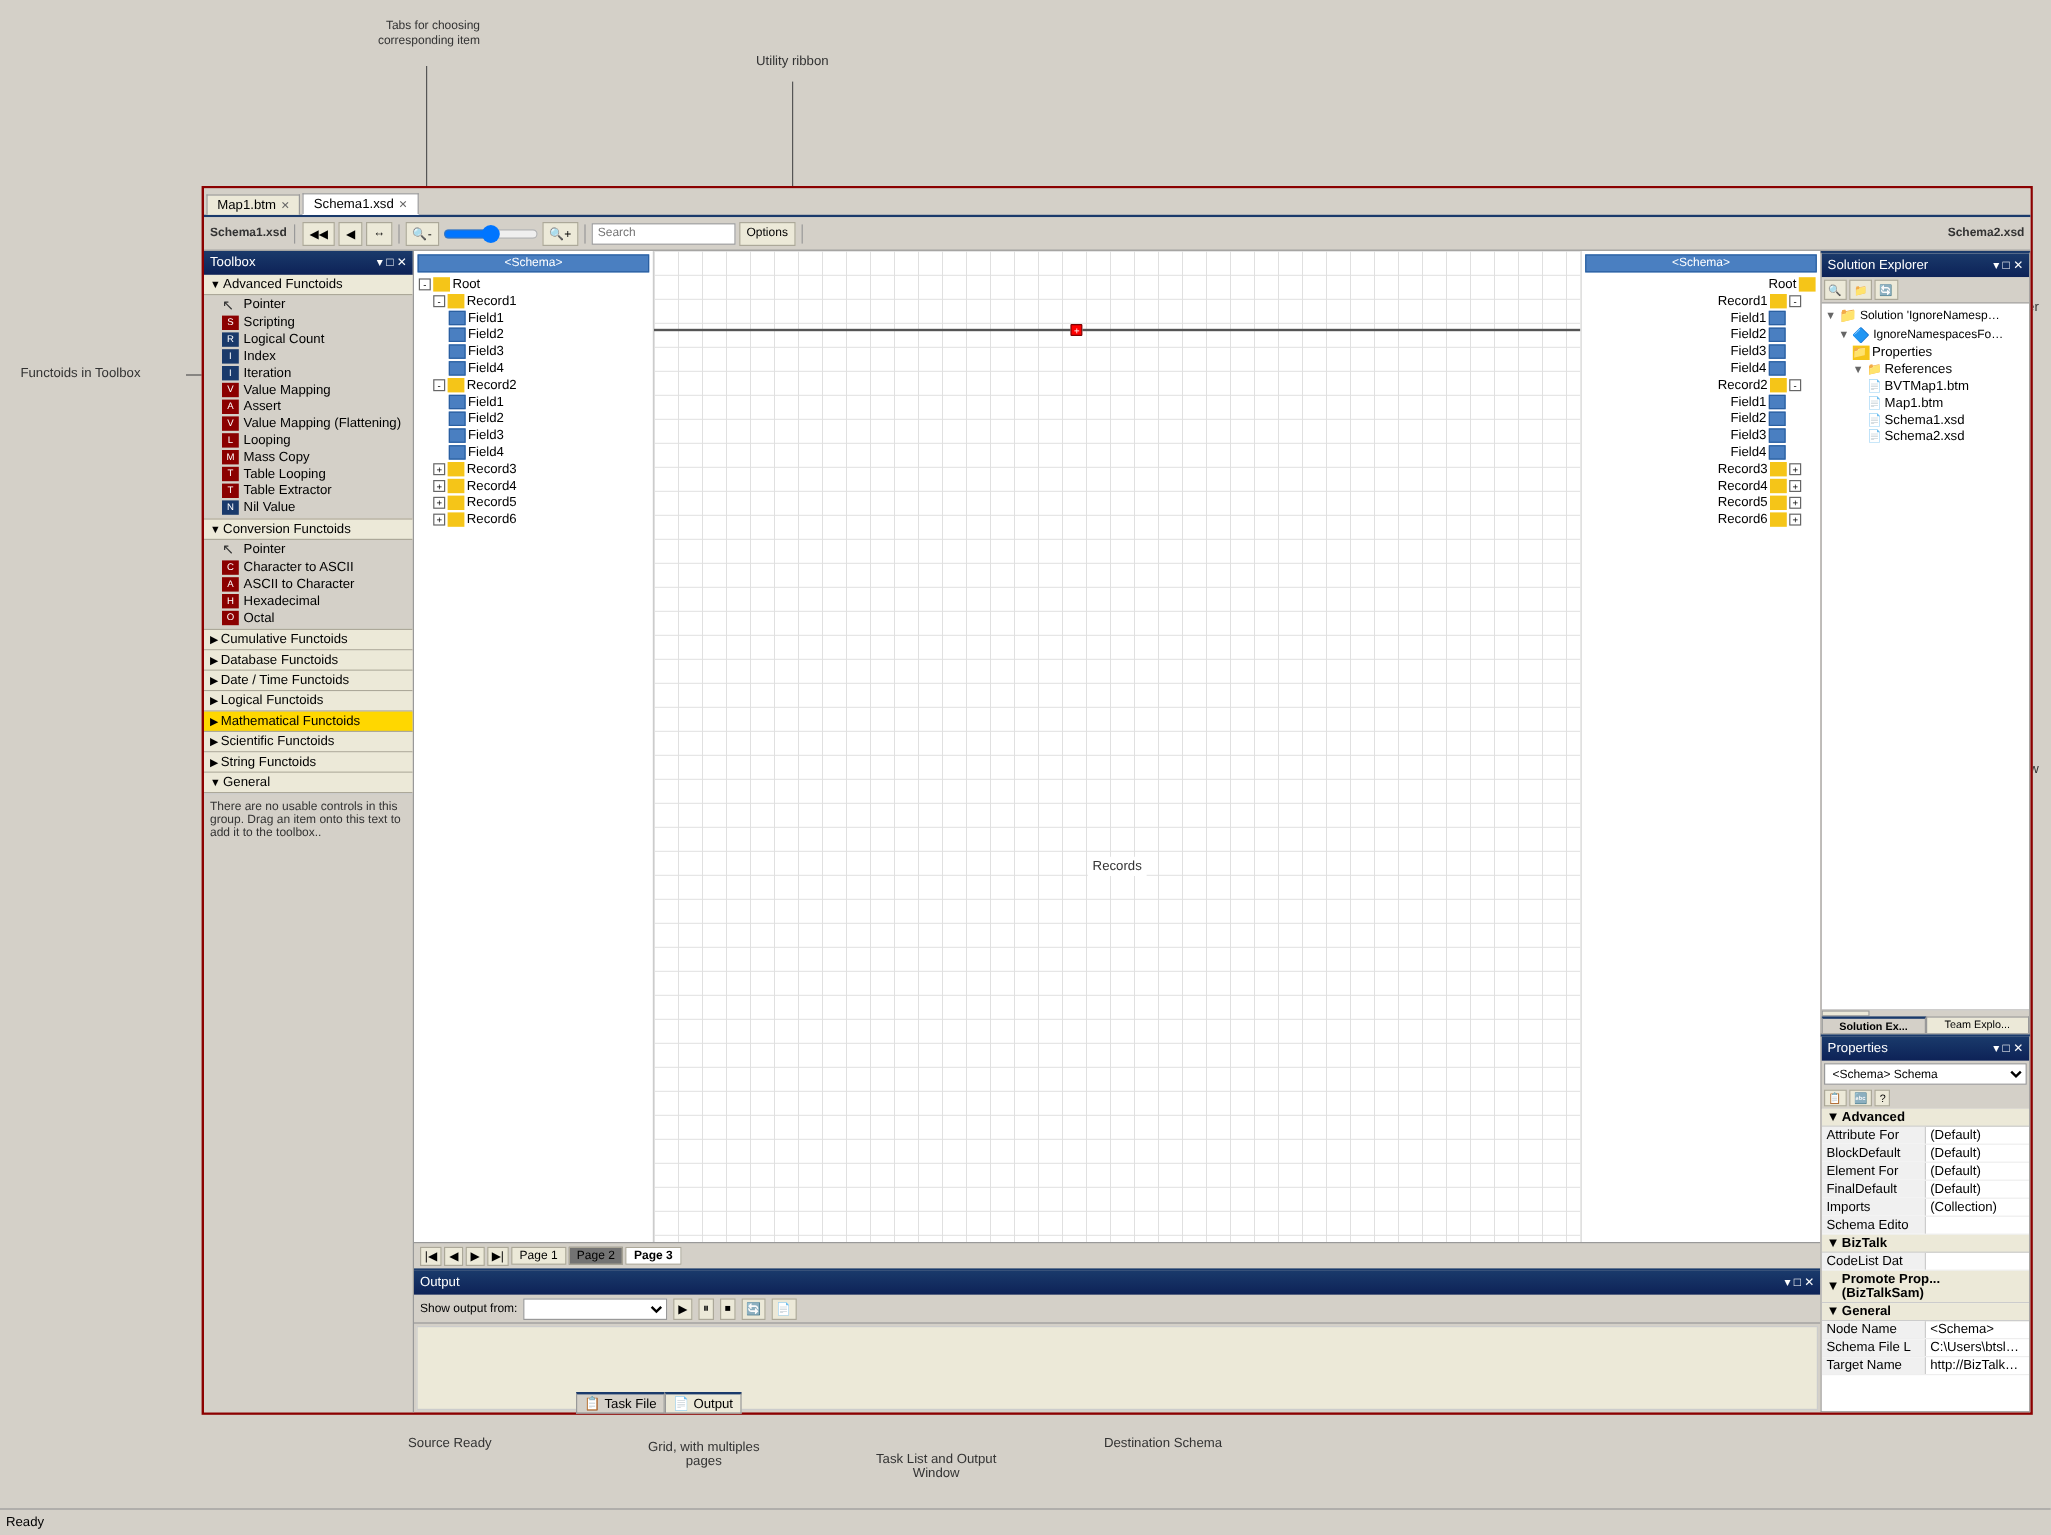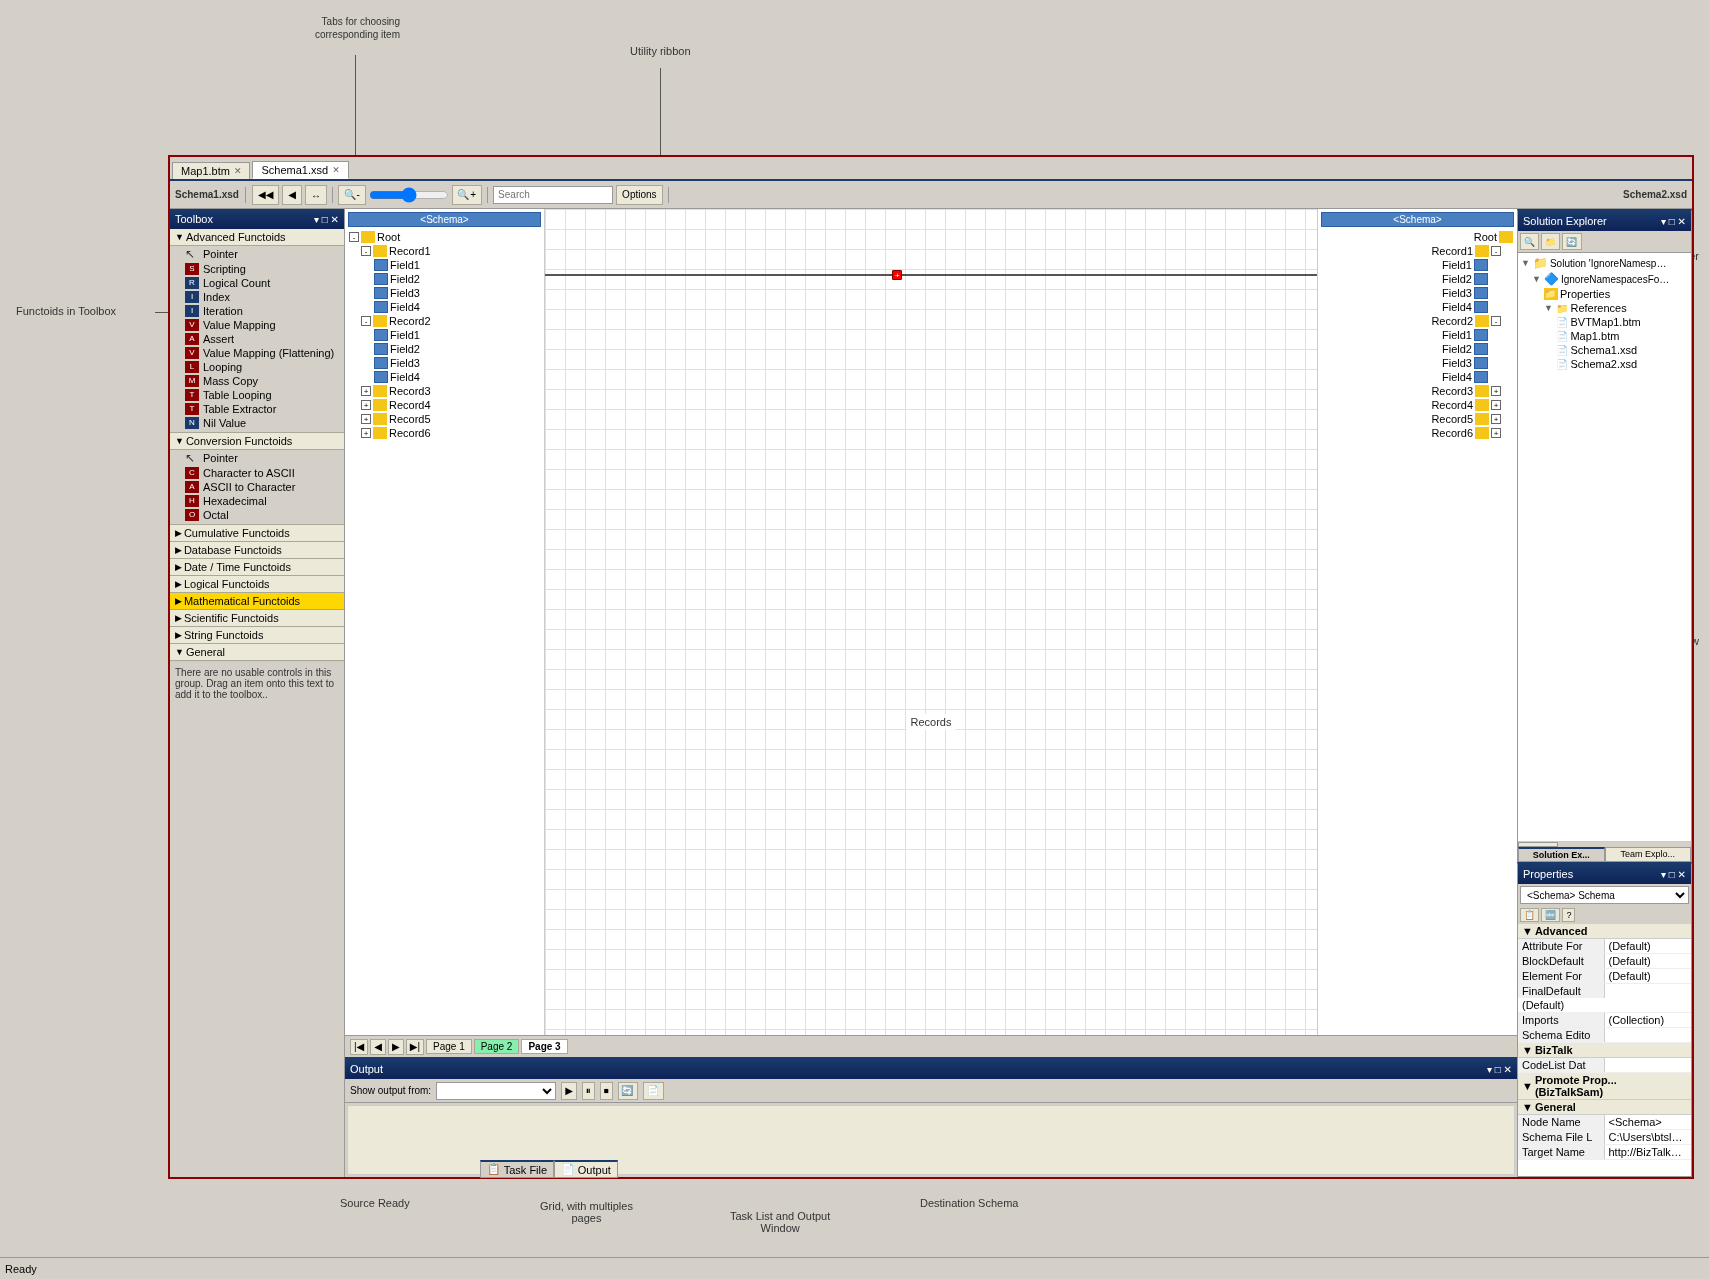--- a/index.html
+++ b/index.html
@@ -12,21 +12,21 @@
   </style>
 </head>
 <body>
 
 <div class="ext-label" style="top:15px; left:280px; width:120px; text-align:right; font-size:10px; line-height:1.3;">Tabs for choosing<br>corresponding item</div>
 <div class="ext-line-v" style="top:55px; left:355px; height:120px;"></div>
 
 <div class="ext-label" style="top:45px; left:630px;">Utility ribbon</div>
 <div class="ext-line-v" style="top:68px; left:660px; height:120px;"></div>
 
-<div class="ext-label" style="top:305px; left:16px;">Functoids in Toolbox</div>
+<div class="ext-label" style="top:305px; left:1px;padding-left:16px;">Functoids in Toolbox</div>
 <div class="ext-line-h" style="top:312px; left:155px; width:25px;"></div>
 
 <div class="ext-label" style="top:250px; right:10px;">Solution Explorer</div>
 
 <div class="ext-label" style="top:635px; right:10px;">Properties Window</div>
 
 <div class="ext-label" style="bottom:70px; left:340px;">Source Ready</div>
 
 <div class="ext-label" style="bottom:55px; left:540px; text-align:center;">Grid, with multiples<br>pages</div>
 
@@ -370,21 +370,21 @@
           </div>
         </div>
       </div>
 
       <div style="background:#d4d0c8; border-top:1px solid #999; padding:2px 5px; display:flex; align-items:center; gap:2px; height:22px;">
         <button style="background:#ece9d8; border:1px solid #aca899; padding:0 3px; cursor:pointer; font-size:10px; height:16px;">|◀</button>
         <button style="background:#ece9d8; border:1px solid #aca899; padding:0 3px; cursor:pointer; font-size:10px; height:16px;">◀</button>
         <button style="background:#ece9d8; border:1px solid #aca899; padding:0 3px; cursor:pointer; font-size:10px; height:16px;">▶</button>
         <button style="background:#ece9d8; border:1px solid #aca899; padding:0 3px; cursor:pointer; font-size:10px; height:16px;">▶|</button>
         <div style="background:#ece9d8; border:1px solid #aca899; padding:1px 6px; cursor:pointer; font-size:10px;">Page 1</div>
-        <div style="background:#86efac; border:1px solid #aca899; padding:1px 6px; cursor:pointer; font-size:10px;">Page 2</div>
+        <div style="background:#737373; border:1px solid #aca899; padding:1px 6px; cursor:pointer; font-size:10px;">Page 2</div>
         <div style="background:white; border:1px solid #aca899; padding:1px 6px; cursor:pointer; font-size:10px; font-weight:bold;">Page 3</div>
       </div>
 
       <div style="height:120px; background:#d4d0c8; border-top:2px solid #1a3a6b; display:flex; flex-direction:column;">
         <div style="background:linear-gradient(to bottom, #1a3a6b, #0d2257); color:white; padding:2px 5px; font-size:11px; display:flex; justify-content:space-between; align-items:center; height:20px;">
           <span>Output</span>
           <span style="font-size:10px;">▾ □ ✕</span>
         </div>
         <div style="background:#d4d0c8; border-bottom:1px solid #999; padding:2px 5px; display:flex; align-items:center; gap:5px; height:24px;">
           <span style="font-size:10px;">Show output from:</span>
@@ -493,21 +493,21 @@
             <div style="width:50%; padding:1px 4px;">(Default)</div>
           </div>
           <div style="display:flex; border-bottom:1px solid #eee;">
             <div style="width:50%; padding:1px 4px; background:#f0f0f0; border-right:1px solid #ccc;">BlockDefault</div>
             <div style="width:50%; padding:1px 4px;">(Default)</div>
           </div>
           <div style="display:flex; border-bottom:1px solid #eee;">
             <div style="width:50%; padding:1px 4px; background:#f0f0f0; border-right:1px solid #ccc;">Element For</div>
             <div style="width:50%; padding:1px 4px;">(Default)</div>
           </div>
-          <div style="display:flex; border-bottom:1px solid #eee;flex-direction:column;">
+          <div style="display:flex; border-bottom:1px solid #eee;">
             <div style="width:50%; padding:1px 4px; background:#f0f0f0; border-right:1px solid #ccc;">FinalDefault</div>
             <div style="width:50%; padding:1px 4px;">(Default)</div>
           </div>
           <div style="display:flex; border-bottom:1px solid #eee;">
             <div style="width:50%; padding:1px 4px; background:#f0f0f0; border-right:1px solid #ccc;">Imports</div>
             <div style="width:50%; padding:1px 4px;">(Collection)</div>
           </div>
           <div style="display:flex; border-bottom:1px solid #eee;">
             <div style="width:50%; padding:1px 4px; background:#f0f0f0; border-right:1px solid #ccc;">Schema Edito</div>
             <div style="width:50%; padding:1px 4px;"></div>

